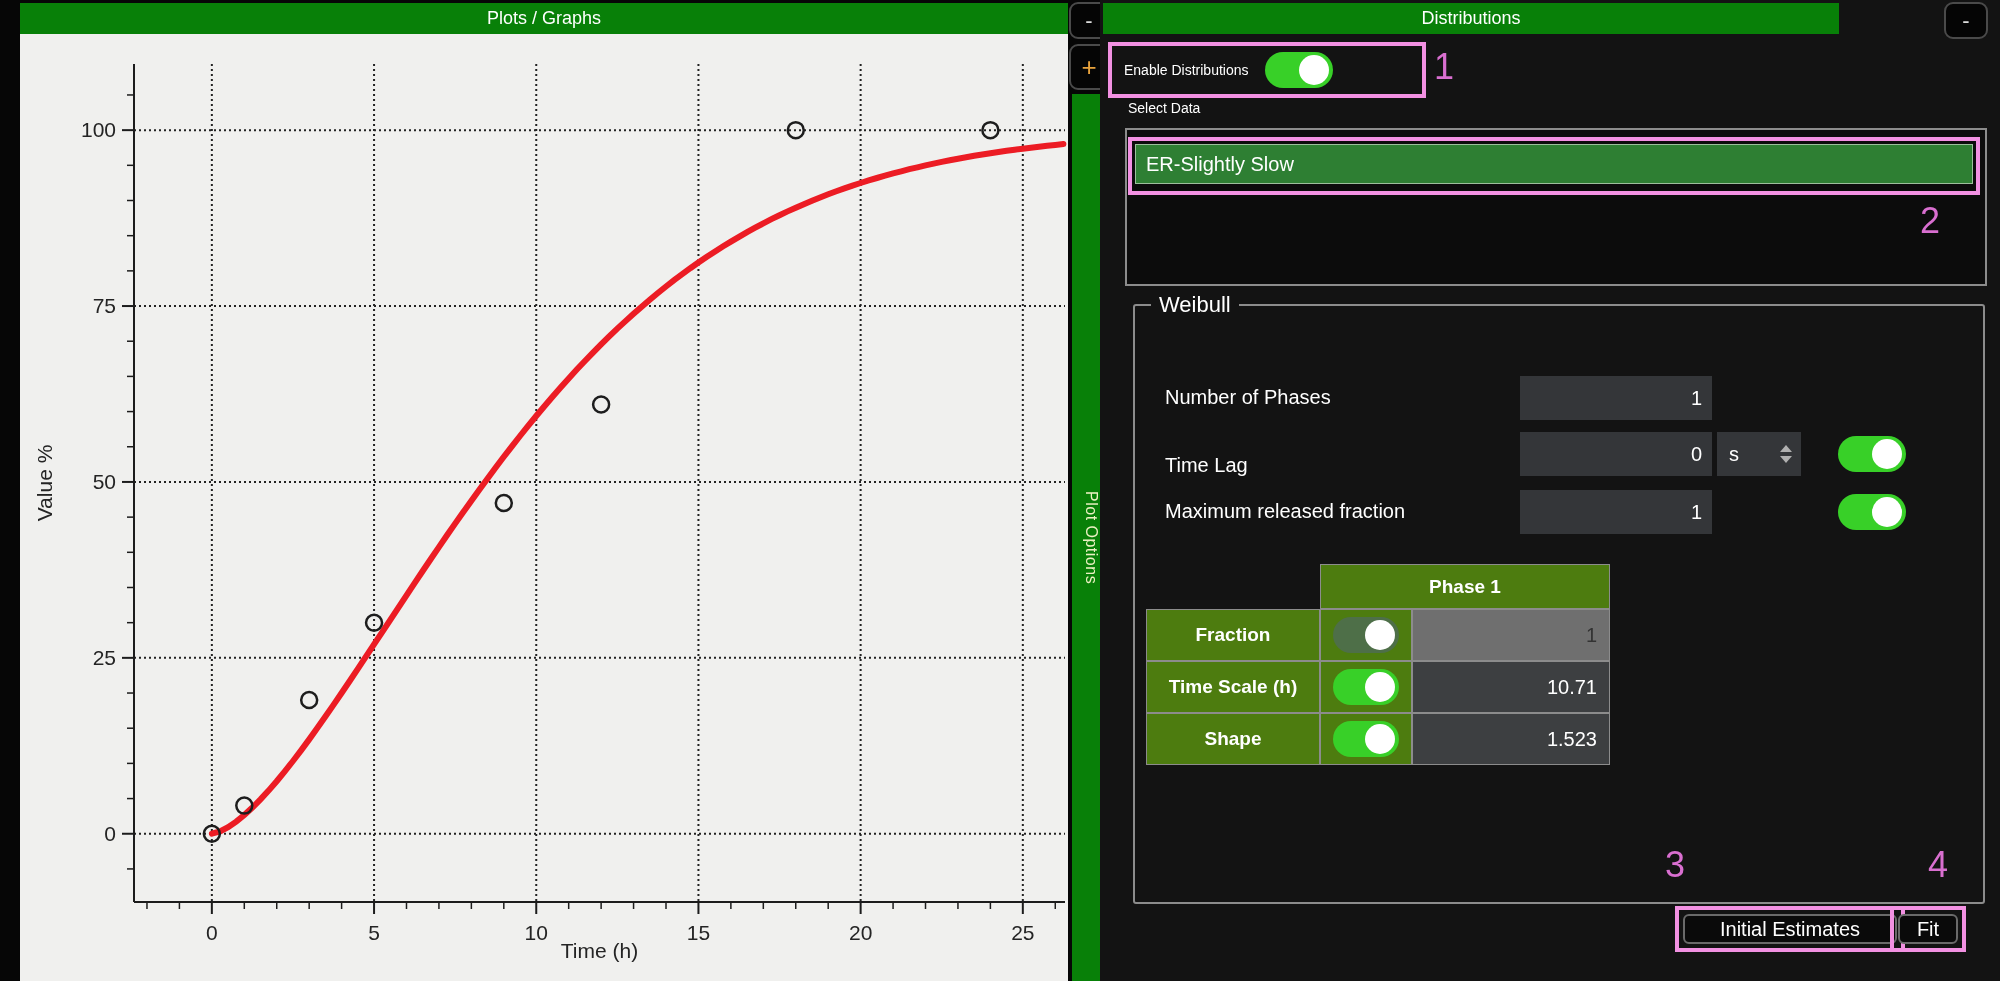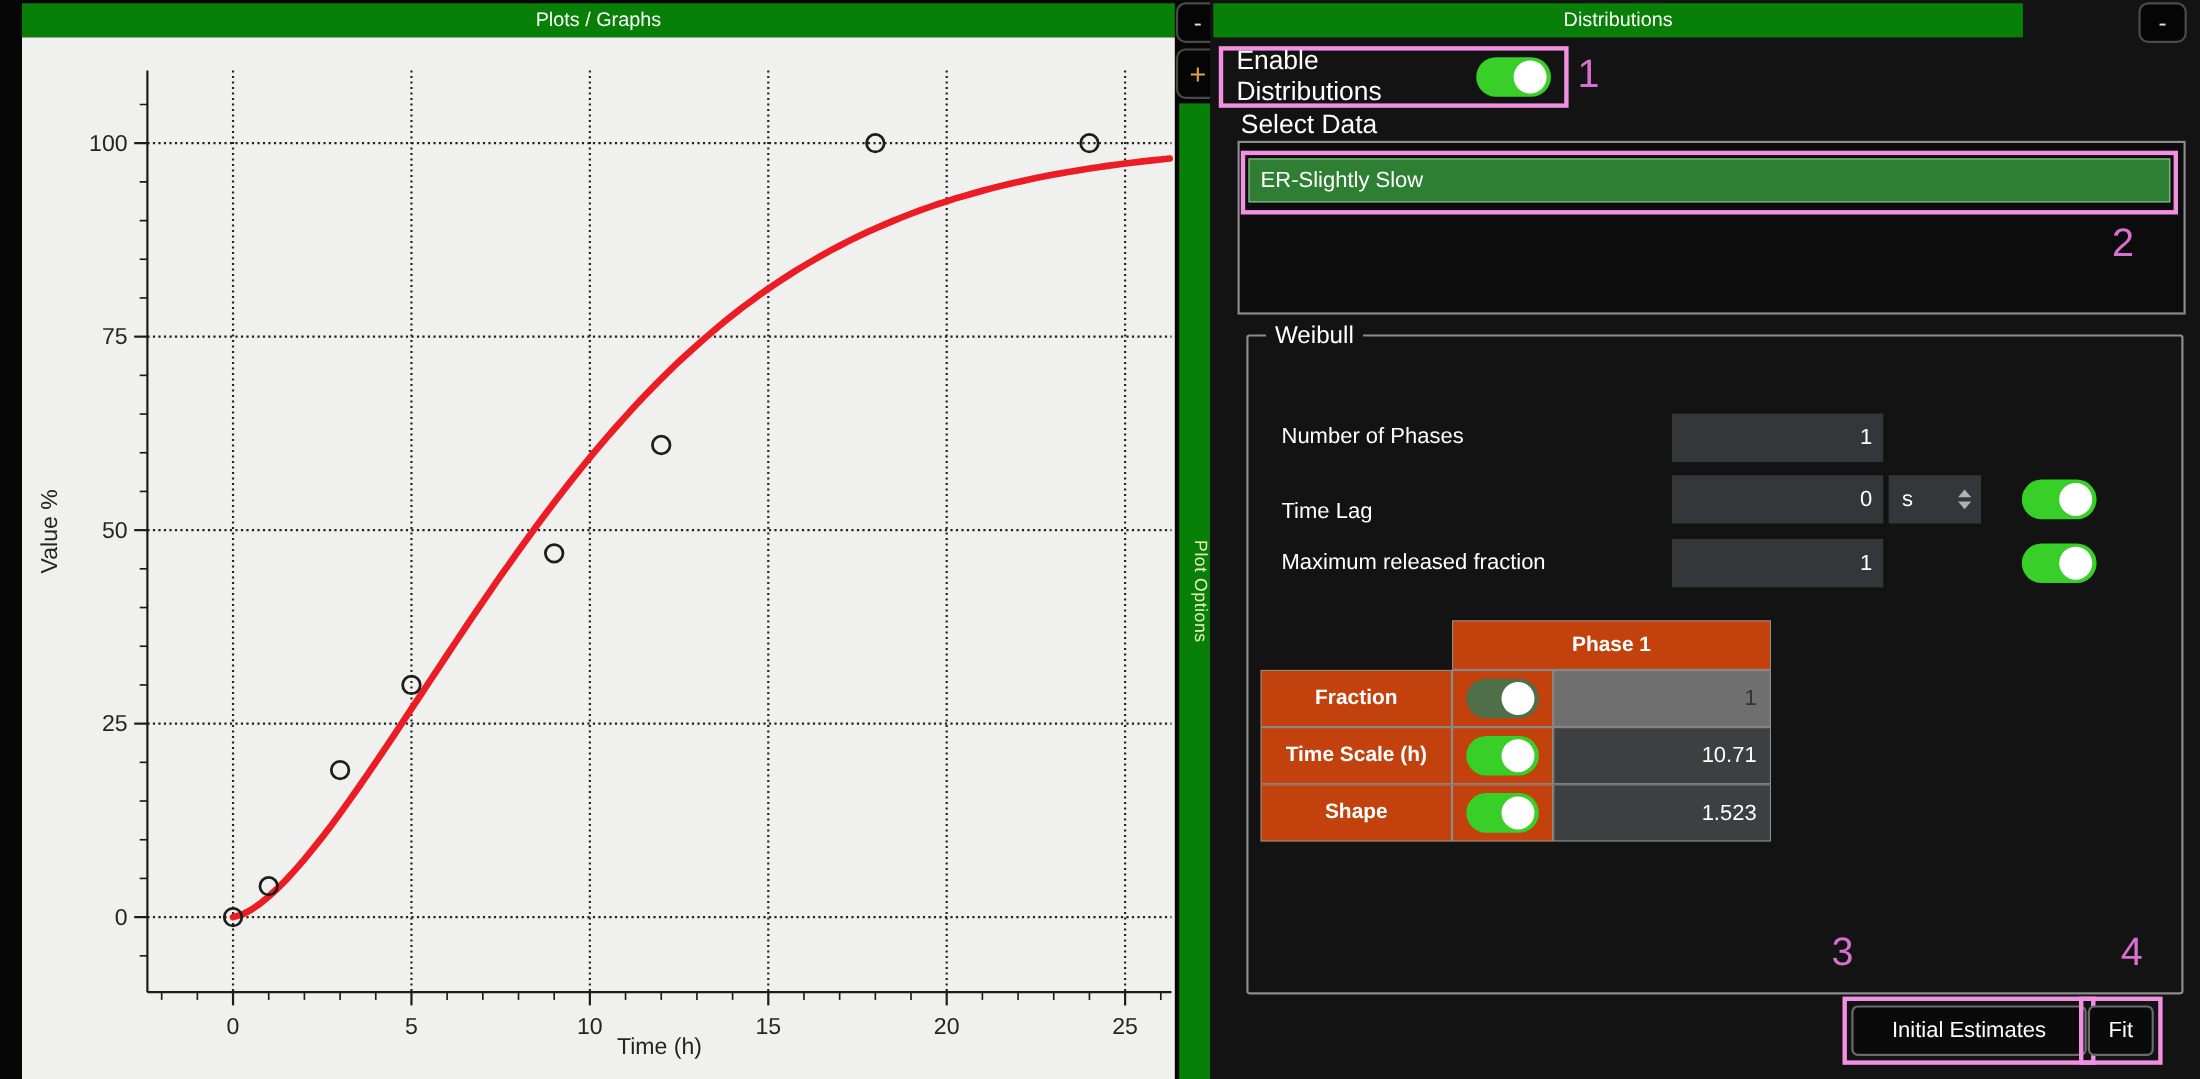--- a/index.html
+++ b/index.html
@@ -24,21 +24,21 @@
   
   #right-panel { position:absolute; left:1100px; top:0; width:900px; height:981px; background:#131313; }
   #right-header { left:3px; top:3px; width:736px; height:31px; }
   #right-minus { left:844px; top:2px; width:44px; height:37px; }
 
   .pink-box { position:absolute; border:4px solid #f291e2; }
   .annot { position:absolute; color:#d96fd0; font-size:36px; }
 
   #enable-box { left:8px; top:42px; width:318px; height:56px; display:flex; align-items:center;
     gap:16px; padding:0 12px; }
-  .panel-label { color:#fff; font-size:24px; }
+  .panel-label { color:#fff; font-size:14px; }
 
   .toggle { width:68px; height:36px; border-radius:18px; background:#555; position:relative; cursor:pointer; flex:none; }
   .toggle.on { background:#38d028; }
   .toggle.muted { background:#4e6f48; }
   .toggle::after { content:""; position:absolute; top:3px; right:4px; width:30px; height:30px;
     background:#fff; border-radius:50%; }
 
   #annot-1 { left:334px; top:46px; }
   #select-data-label { position:absolute; left:28px; top:100px; }
   #data-listbox { position:absolute; left:25px; top:128px; width:862px; height:158px;
@@ -61,31 +61,31 @@
   .spin { display:flex; flex-direction:column; gap:4px; margin-left:auto; margin-right:9px; }
   .arr-up { width:0; height:0; border-left:6px solid transparent; border-right:6px solid transparent;
     border-bottom:7px solid #b0b0b0; }
   .arr-down { width:0; height:0; border-left:6px solid transparent; border-right:6px solid transparent;
     border-top:7px solid #b0b0b0; }
   .row-toggle { position:absolute; left:703px; }
 
   #phase-table { position:absolute; left:11px; top:246px; display:grid;
     grid-template-columns:174px 92px 198px; grid-template-rows:45px 52px 52px 52px; }
   .pt-cell { border:1px solid #8c8c8c; display:flex; align-items:center; justify-content:center;
-    color:#fff; background:#c2410c; }
+    color:#fff; background:#4d7c0f; }
   .pt-corner { border:none; background:transparent; }
   .pt-header { grid-column:2 / 4; font-weight:bold; font-size:19px; }
   .pt-label { font-weight:bold; font-size:19px; }
   .pt-value { justify-content:flex-end; padding-right:12px; font-size:20px; background:#3d3f41; cursor:text; }
   .pt-value.disabled { background:#6f6f6f; color:#333; }
   .pt-toggle-cell .toggle { width:66px; height:36px; }
 
   #annot-3 { left:565px; top:844px; }
   #annot-4 { left:828px; top:844px; }
-  .btn-pink { top:906px; height:62px; padding:4px; }
+  .btn-pink { top:906px; height:46px; padding:4px; }
   #ie-pink { left:575px; width:230px; }
   #fit-pink { left:790px; width:76px; }
   .push-btn { background:#0a0a0a; border:2px solid #6a6a6a; border-radius:6px; color:#fff;
     font-size:20px; display:flex; align-items:center; justify-content:center;
     width:100%; height:100%; cursor:pointer; }
 </style>
 </head>
 <body>
 
 <div id="stage">

